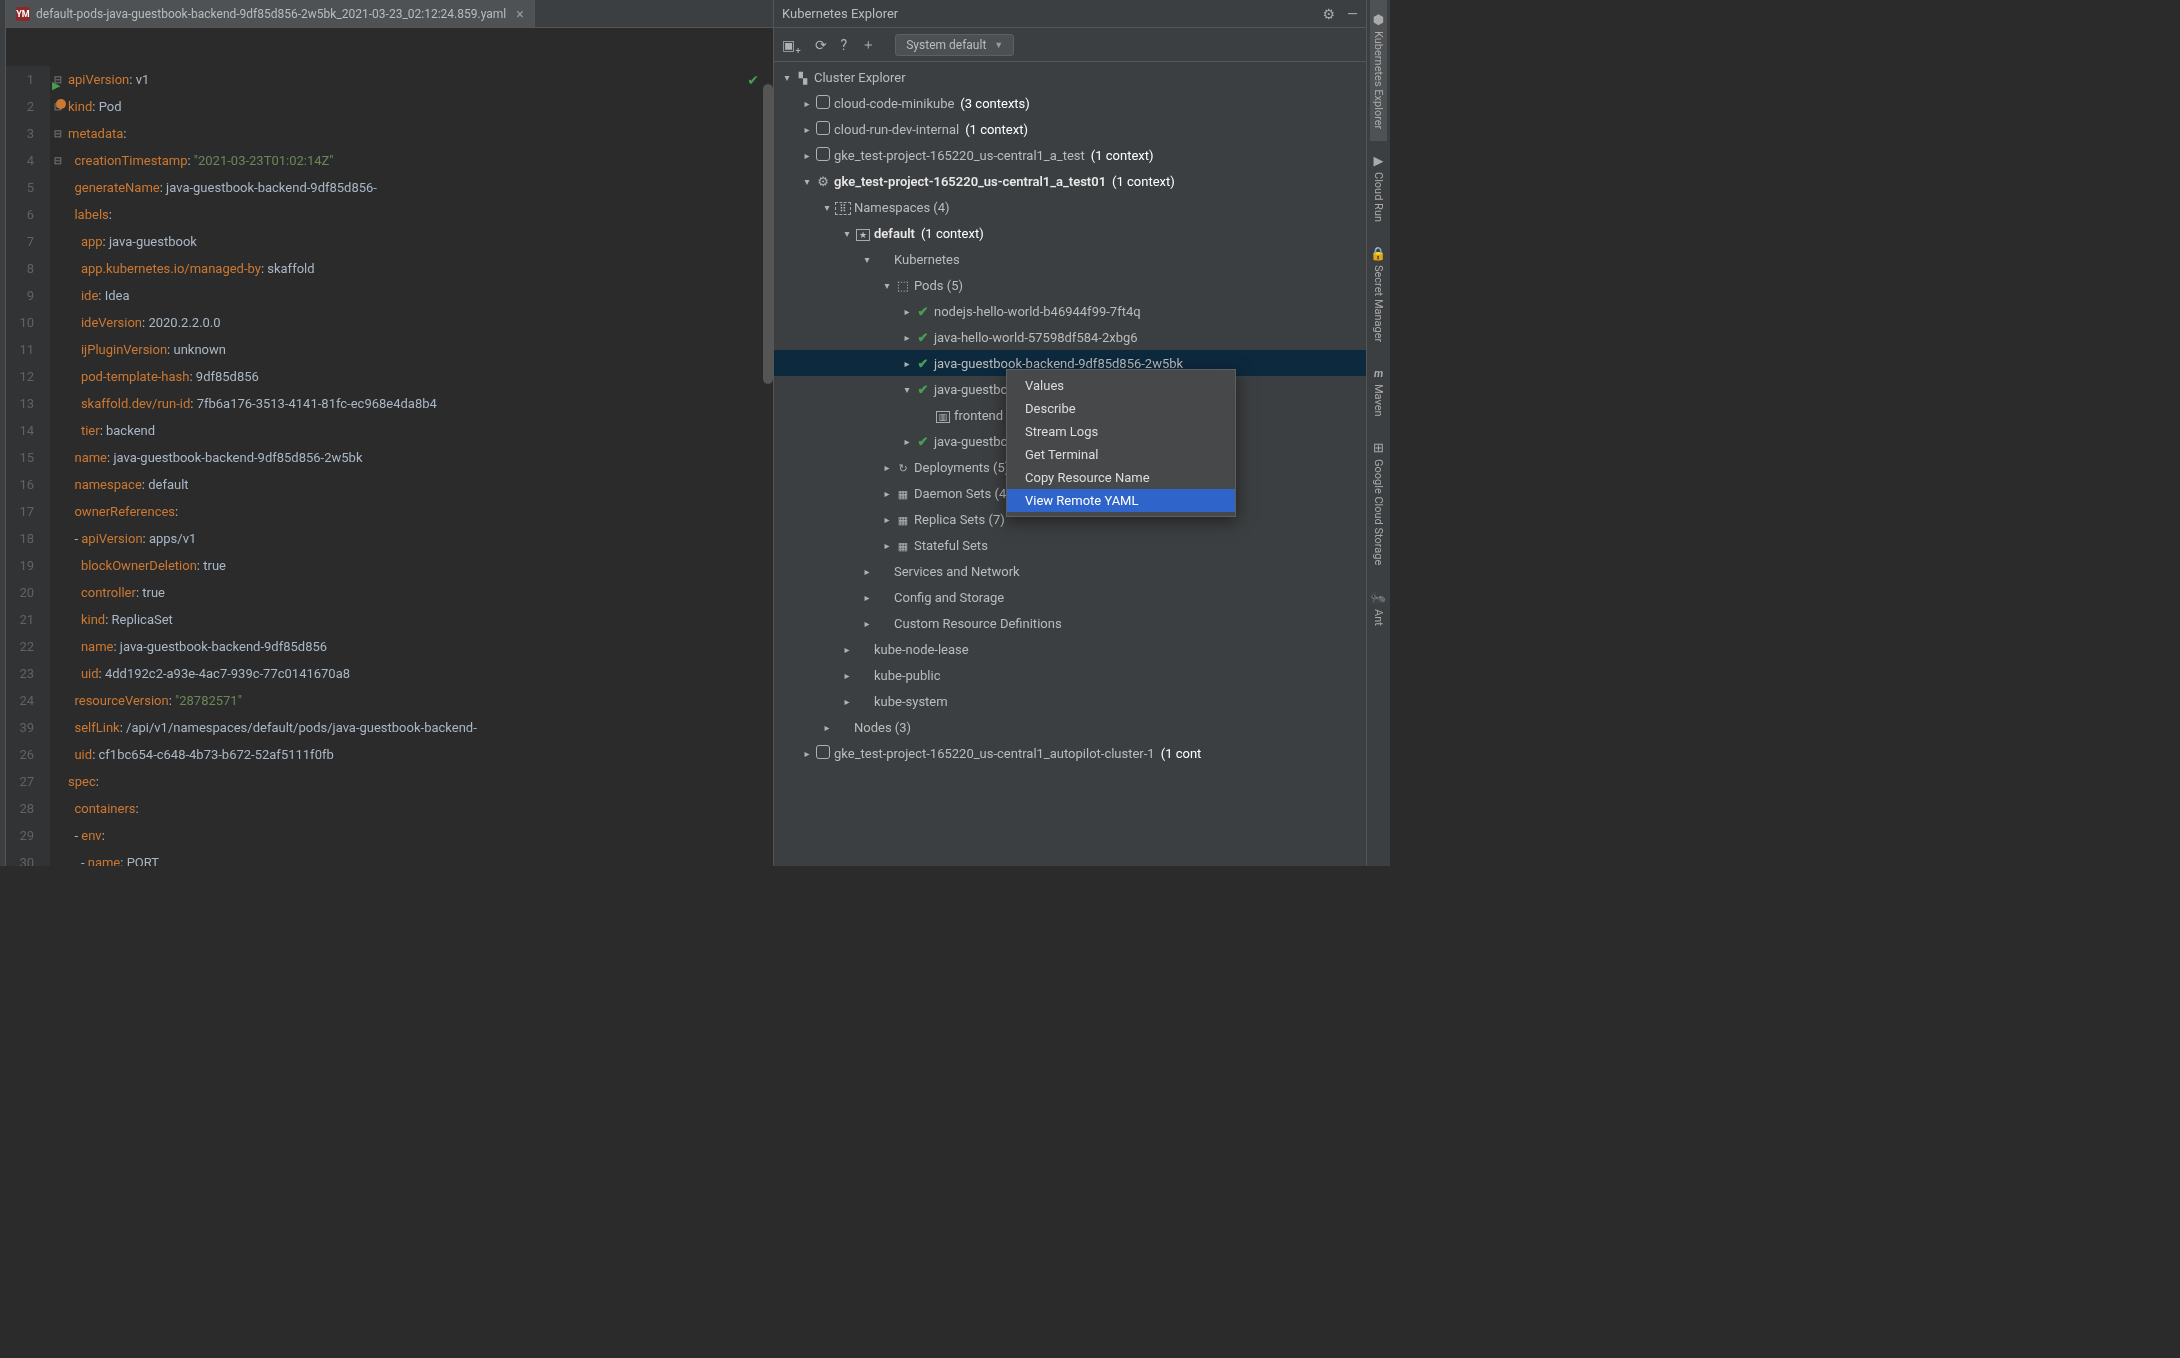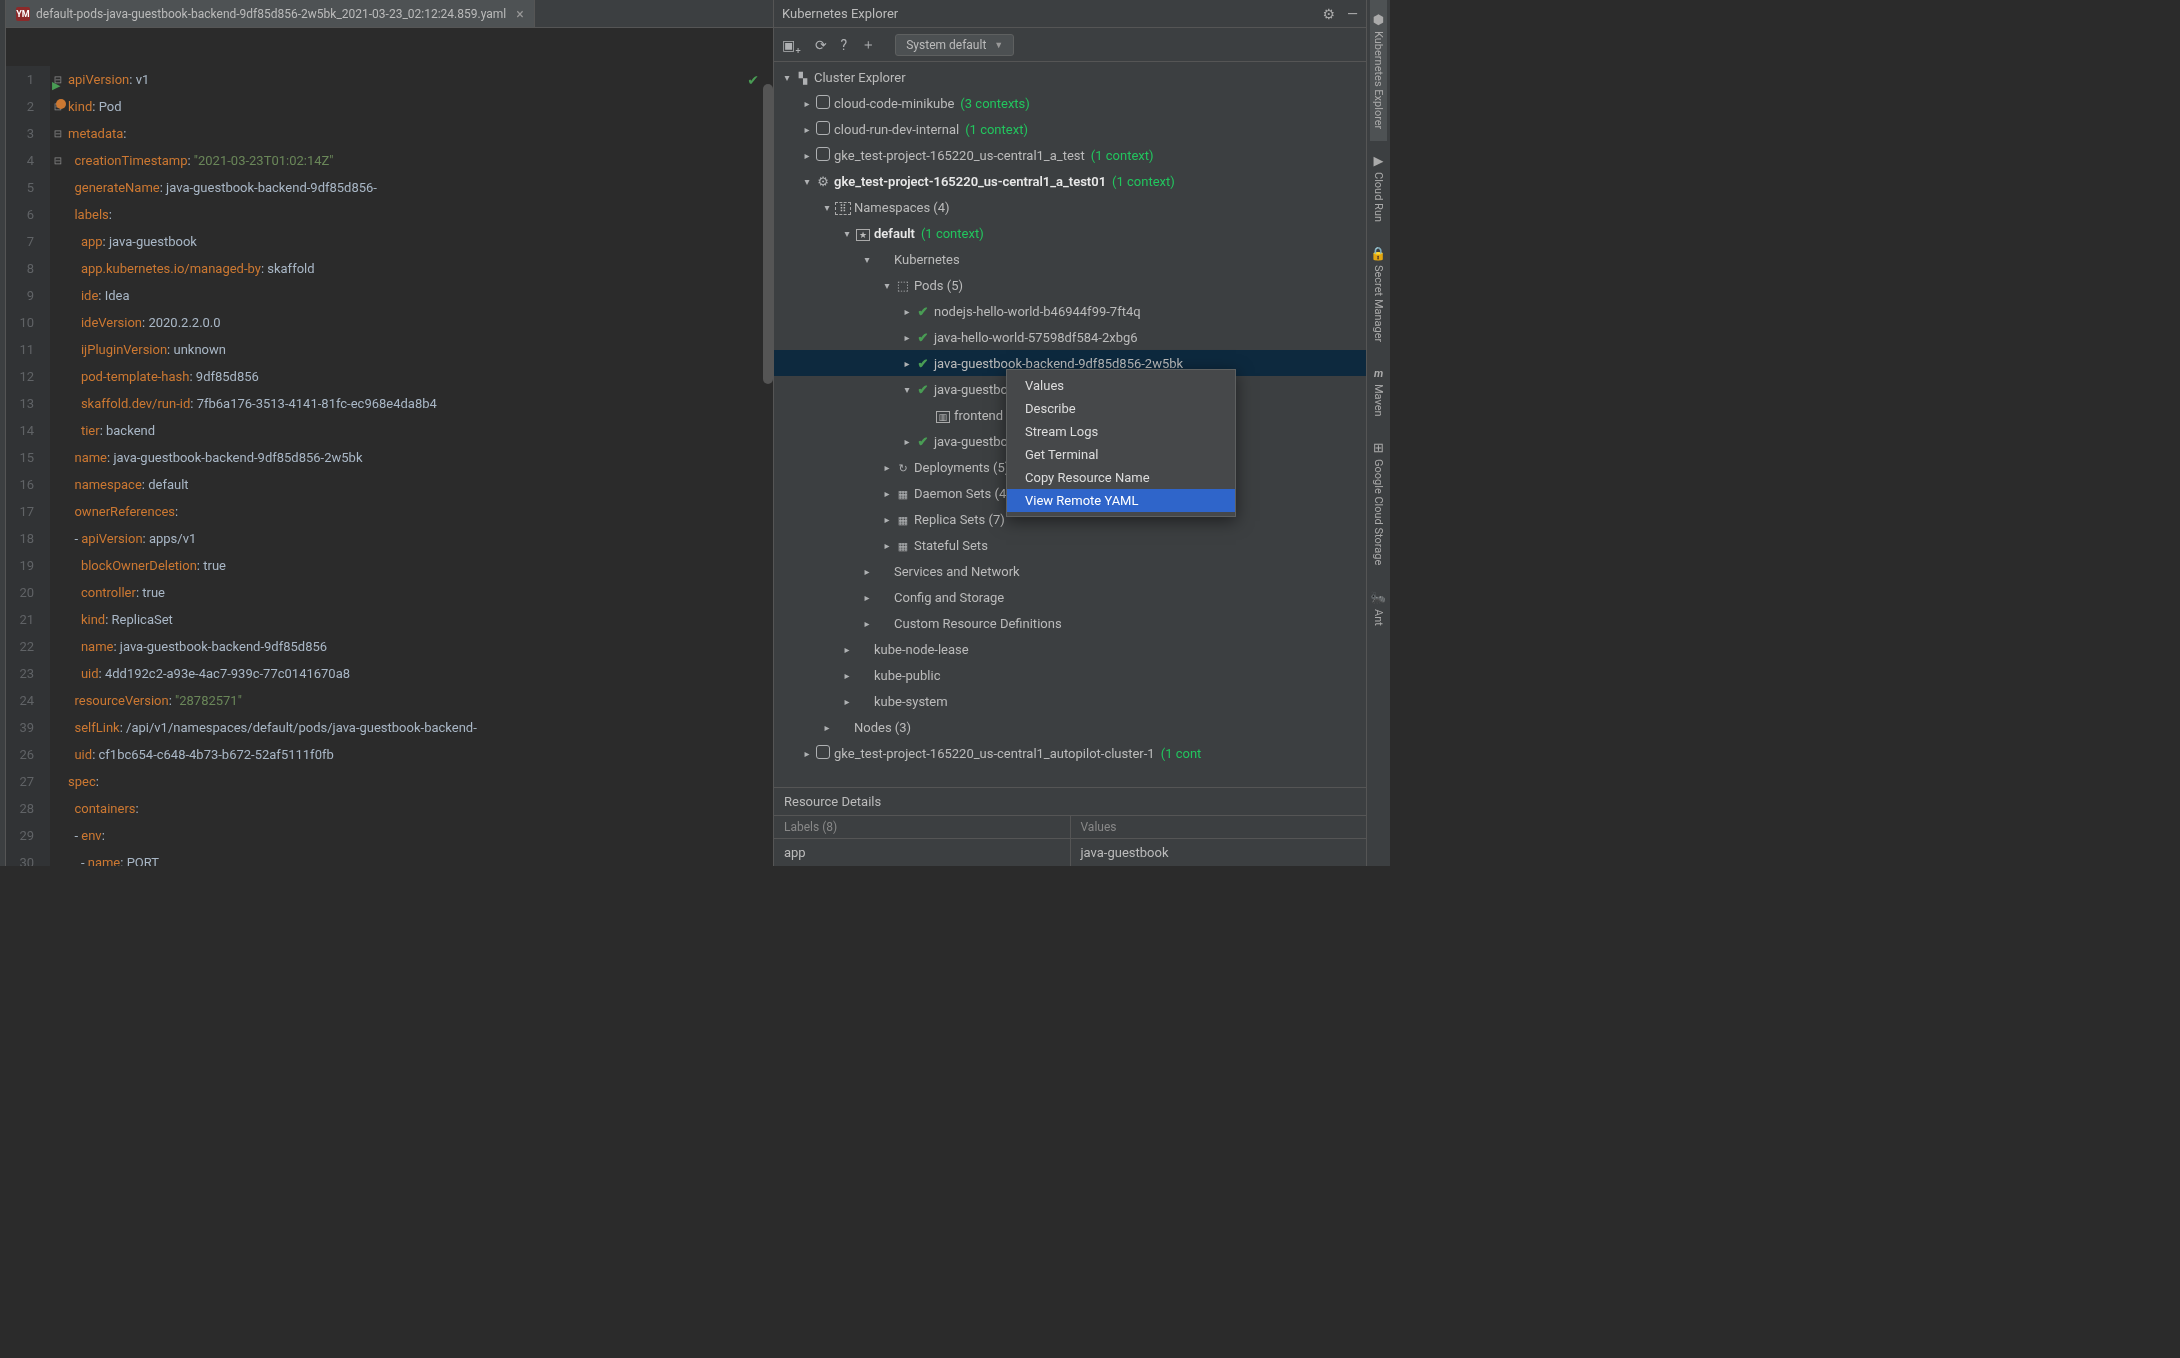--- a/index.html
+++ b/index.html
@@ -34,21 +34,21 @@
 .dropdown{display:flex;align-items:center;gap:8px;background:#4c5052;border:1px solid #5e6060;padding:3px 10px;border-radius:3px;color:#bbb;font-size:12px;margin-left:6px;}
 .dropdown .caret{font-size:9px;color:#999;}
 .tree{flex:1;overflow:auto;font-size:13px;padding-top:2px;}
 .tree-row{display:flex;align-items:center;height:26px;cursor:pointer;color:#bbb;}
 .tree-row.selected{background:#0d293e;}
 .tree-row .arrow{width:14px;text-align:center;color:#afb1b3;font-size:10px;}
 .tree-row .arrow.none{visibility:hidden;}
 .tree-row .ico{width:18px;text-align:center;font-size:13px;margin-right:2px;}
 .tree-row .label{white-space:nowrap;}
 .tree-row .label .b{color:#e8e8e8;font-weight:600;margin-top:30px;}
-.tree-row .meta{color:#22c55e;margin-left:6px;}
+.tree-row .meta{color:#ffffff;margin-left:6px;}
 .check-ico{color:#499c54;font-weight:bold;}
 .hex-ico{display:inline-block;width:14px;height:14px;border:1.5px solid #afb1b3;transform:rotate(0deg);border-radius:3px;}
 .squares-ico{color:#afb1b3;font-size:11px;}
 .cube-ico{color:#afb1b3;}
 .gear-cluster{font-size:11px;color:#afb1b3;}
 .context-menu{position:absolute;background:#46484a;border:1px solid #5e6060;box-shadow:0 4px 16px rgba(0,0,0,0.5);z-index:100;padding:4px 0;min-width:230px;}
 .context-menu .mi{padding:4px 18px;color:#ddd;font-size:13px;cursor:pointer;}
 .context-menu .mi.hl{background:#2f65ca;color:#fff;}
 .details-panel{border-top:1px solid #555;}
 .details-header{padding:6px 10px;color:#bbb;font-size:13px;border-bottom:1px solid #555;}
@@ -310,33 +310,20 @@
           <span class="label">Nodes (3)</span>
         </div>
         <div class="tree-row" style="padding-left: 26px;">
           <span class="arrow ">▸</span>
           <span class="ico"><span class="hex-ico"></span></span>
           <span class="label">gke_test-project-165220_us-central1_autopilot-cluster-1</span>
           <span class="meta">(1 cont</span>
         </div>
       </div>
 
-    <div class="details-panel">
-      <div class="details-header">Resource Details</div>
-      <div class="details-table">
-        <div class="details-col">
-          <div class="details-th">Labels (8)</div>
-          <div class="details-td">app</div>
-        </div>
-        <div class="details-col">
-          <div class="details-th">Values</div>
-          <div class="details-td">java-guestbook</div>
-        </div>
-      </div>
-    </div>
   </div>
 
   <div class="right-rail" id="rail">
       <div class="rail-item active">
         <span class="rail-ico">⬢</span>
         <span>Kubernetes Explorer</span>
       </div>
       <div class="rail-item">
         <span class="rail-ico">▶</span>
         <span>Cloud Run</span>

